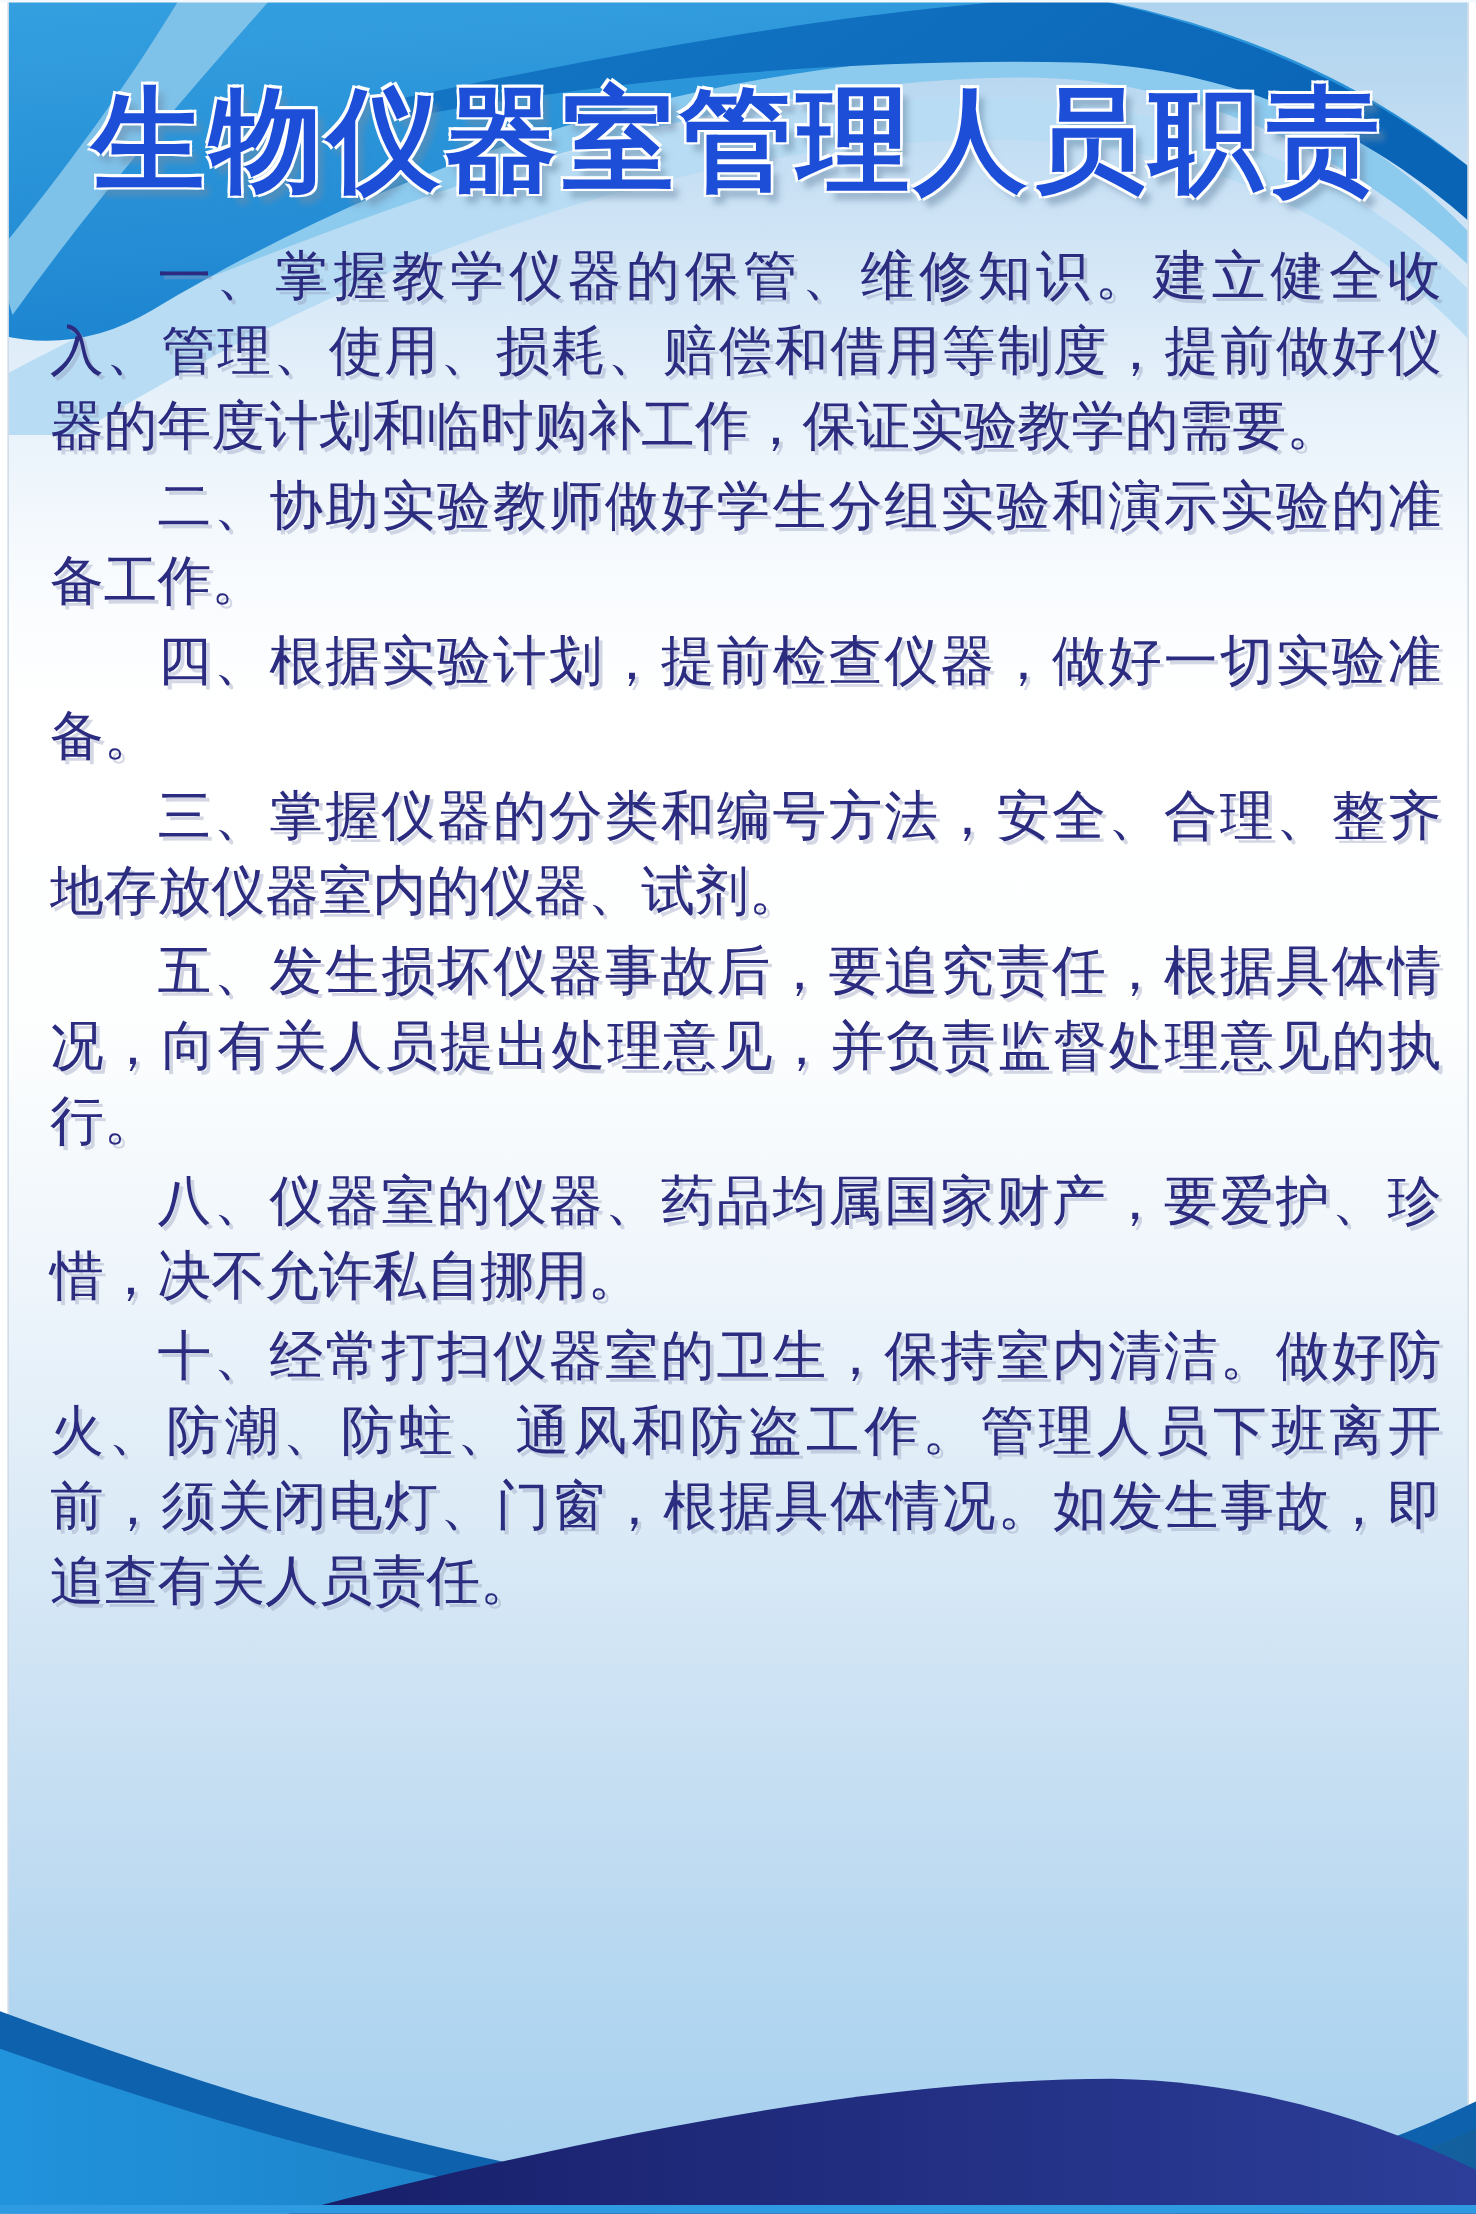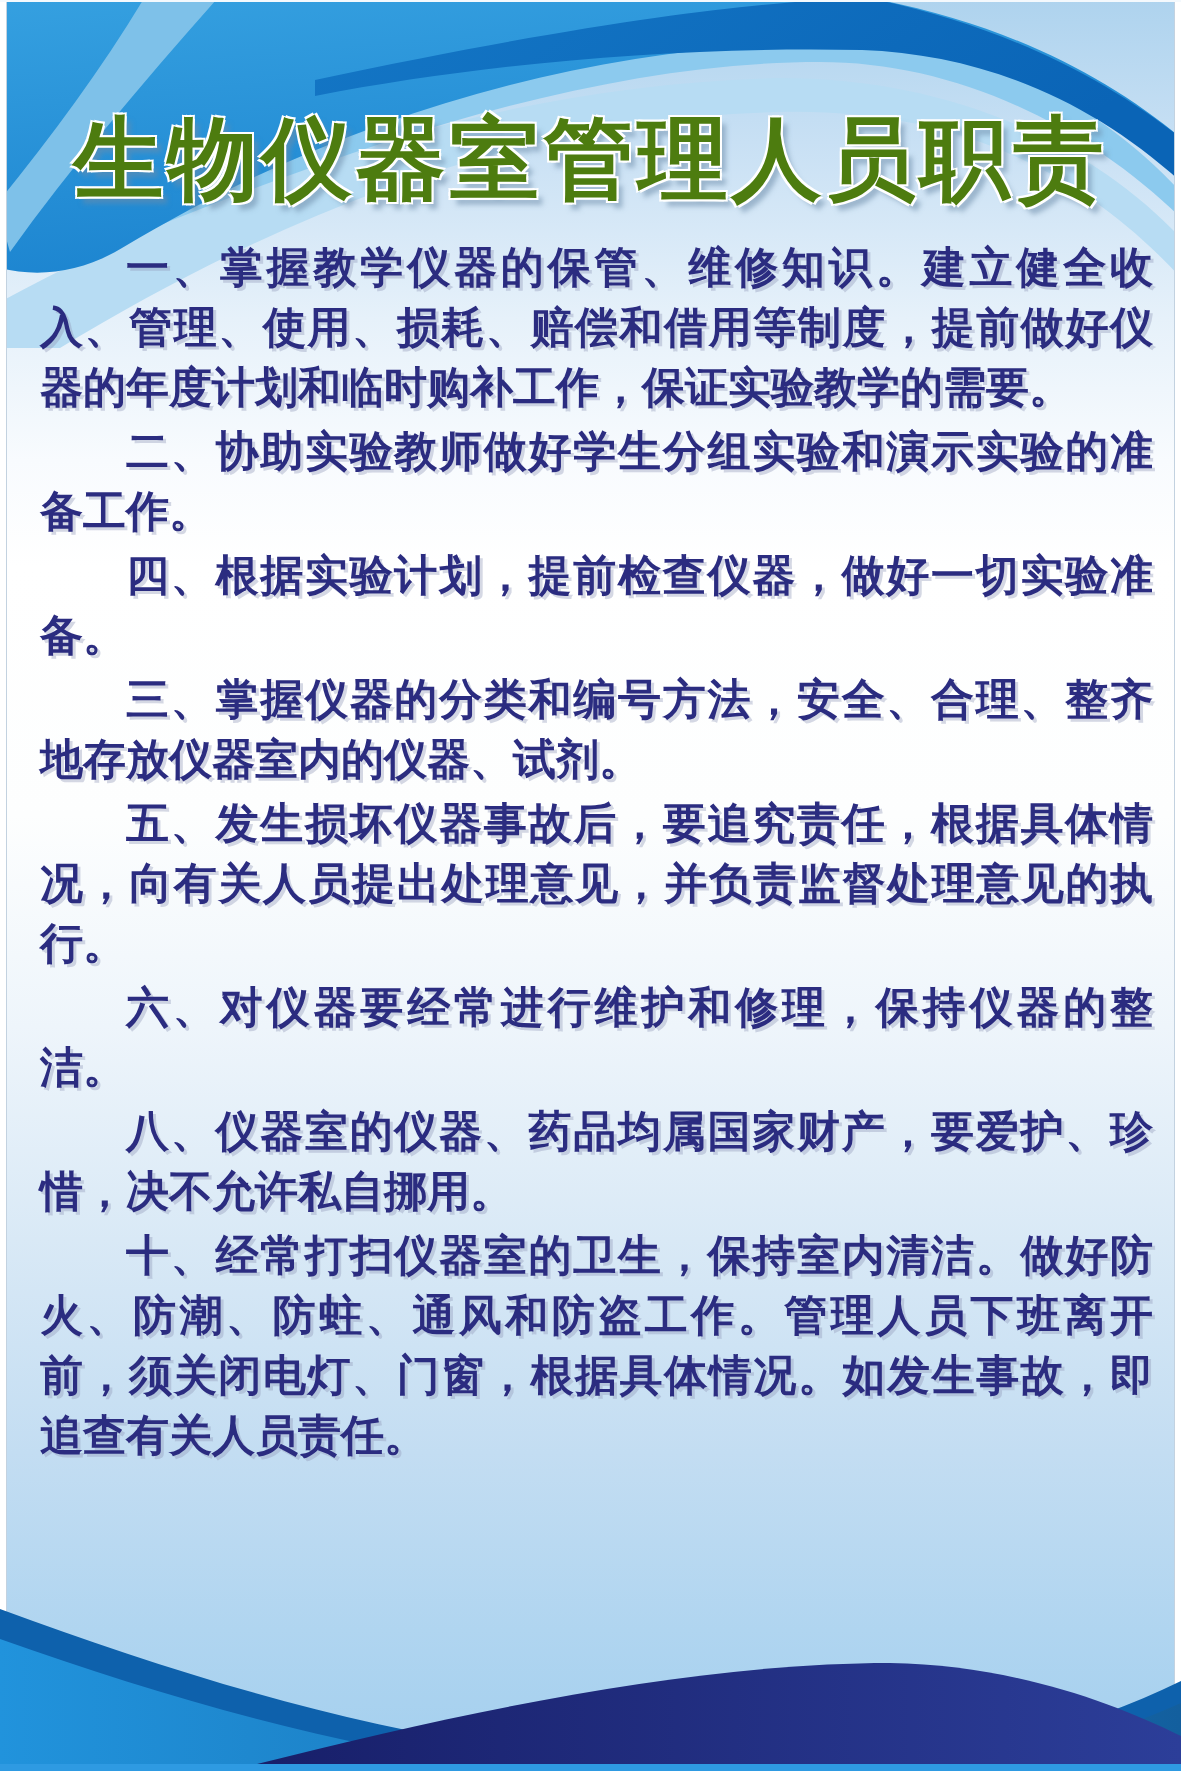--- a/index.html
+++ b/index.html
@@ -13,43 +13,43 @@
   }
   .deco{position:absolute;left:0;width:1181px;pointer-events:none;}
   #top-deco{top:0;height:360px;z-index:1;}
   #bottom-deco{bottom:0;height:240px;z-index:3;}
   .edge-strip{position:absolute;top:0;bottom:0;width:6px;background:#ffffff;z-index:2;}
   .edge-strip.left{left:0;border-right:1px solid #c3d2e0;}
   .edge-strip.right{right:0;border-left:1px solid #c3d2e0;}
   .top-line{position:absolute;top:0;left:0;right:0;height:2px;background:#f4f9fd;z-index:2;}
   .content{position:absolute;top:0;left:0;right:0;z-index:4;}
   h1.title{
-    margin:0;padding:110px 20px 0 20px;
+    margin:0;padding:64px 20px 0 20px;
     text-align:center;
     font-family:"Liberation Serif",serif;
     font-weight:bold;
     font-size:90px;line-height:1.12;
     letter-spacing:4px;
-    color:#4d7c0f;
+    color:#1d4ed8;
     text-shadow:
       2px 2px 0 #ffffff, -2px -2px 0 #ffffff,
       2px -2px 0 #ffffff, -2px 2px 0 #ffffff,
       6px 7px 5px rgba(110,140,170,0.55);
     white-space:nowrap;
   }
   .duties{
     padding:26px 28px 0 40px;
   }
   .duties p{
     margin:0 0 4px 0;
     text-indent:2em;
     text-align:justify;
     text-justify:inter-character;
     font-size:43px;line-height:60px;
-    font-weight:bold;
+    font-weight:normal;
     color:#2b2c80;
     text-shadow:3px 3px 0 rgba(145,152,185,0.38);
   }
 </style>
 </head>
 <body>
 
 <svg id="top-deco" class="deco" viewBox="0 0 1181 360" preserveAspectRatio="none" aria-hidden="true">
   <defs>
     <linearGradient id="gArch" x1="0" y1="0" x2="0.35" y2="1">
@@ -90,17 +90,16 @@
 </svg>
 
 <div class="content">
   <h1 class="title">生物仪器室管理人员职责</h1>
   <div class="duties">
     <p>一、掌握教学仪器的保管、维修知识。建立健全收入、管理、使用、损耗、赔偿和借用等制度，提前做好仪器的年度计划和临时购补工作，保证实验教学的需要。</p>
     <p>二、协助实验教师做好学生分组实验和演示实验的准备工作。</p>
     <p>四、根据实验计划，提前检查仪器，做好一切实验准备。</p>
     <p>三、掌握仪器的分类和编号方法，安全、合理、整齐地存放仪器室内的仪器、试剂。</p>
     <p>五、发生损坏仪器事故后，要追究责任，根据具体情况，向有关人员提出处理意见，并负责监督处理意见的执行。</p>
-    <p>六、对仪器要经常进行维护和修理，保持仪器的整洁。</p>
     <p>八、仪器室的仪器、药品均属国家财产，要爱护、珍惜，决不允许私自挪用。</p>
     <p>十、经常打扫仪器室的卫生，保持室内清洁。做好防火、防潮、防蛀、通风和防盗工作。管理人员下班离开前，须关闭电灯、门窗，根据具体情况。如发生事故，即追查有关人员责任。</p>
   </div>
 </div>
 
 </body></html>

